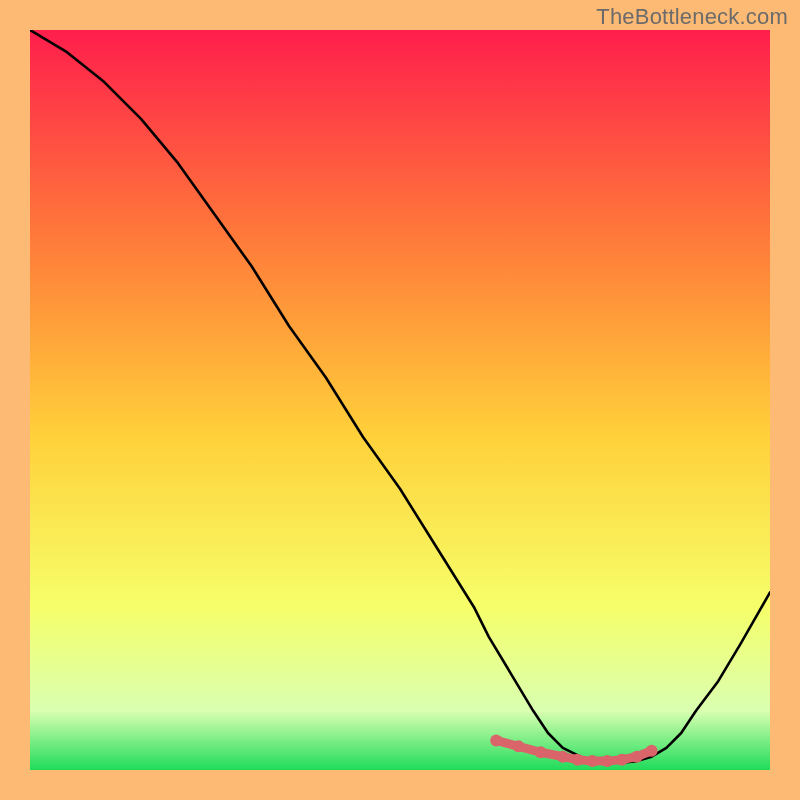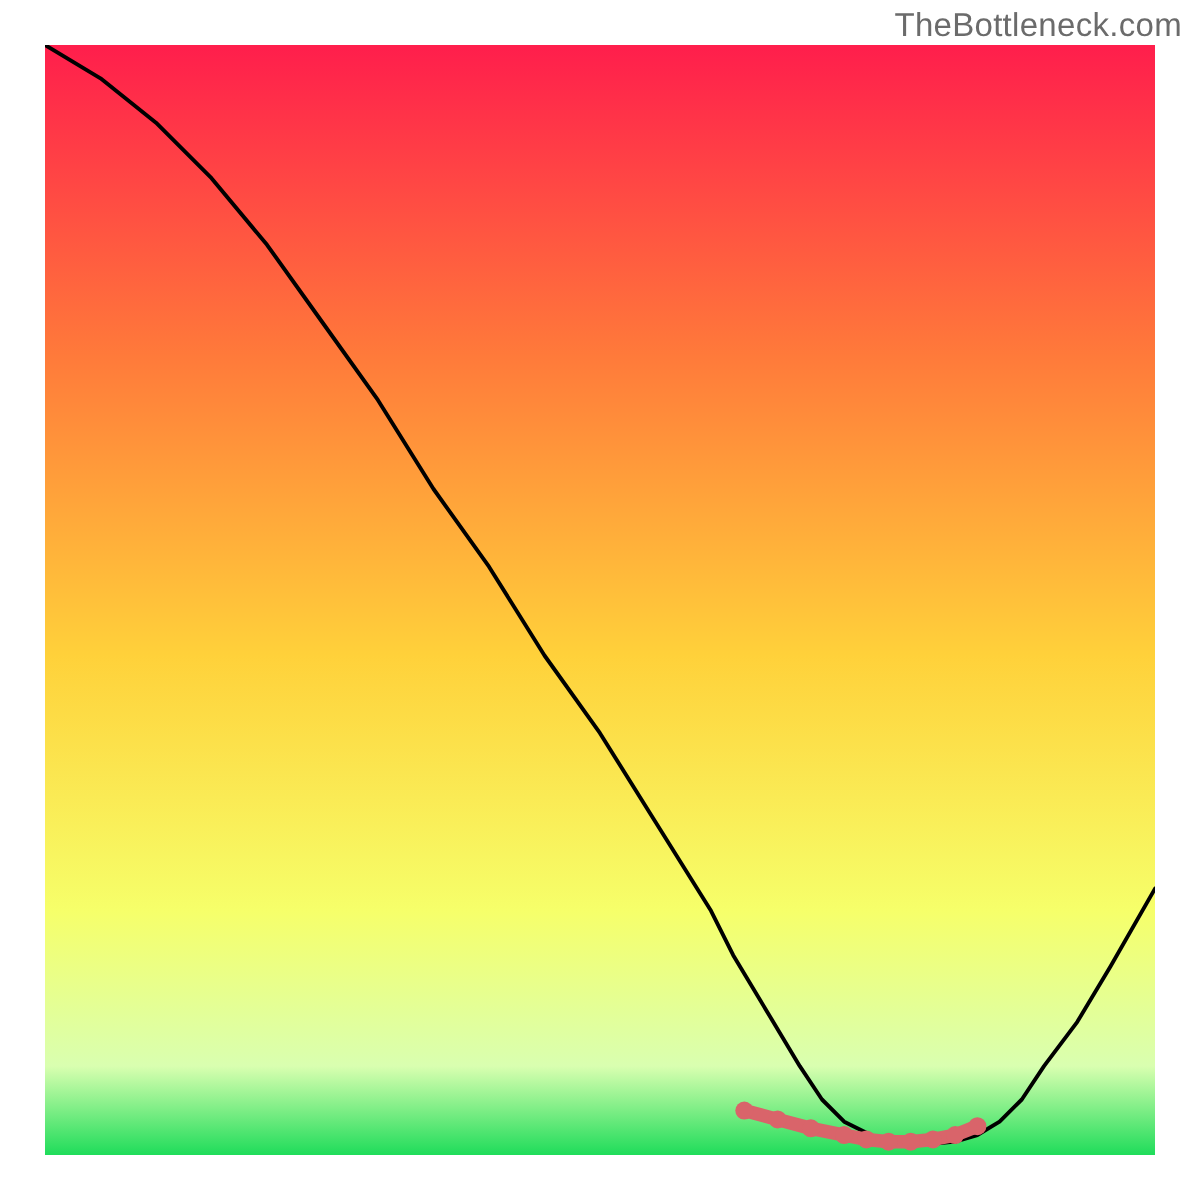--- a/index.html
+++ b/index.html
@@ -10,21 +10,21 @@
     background: #000;
     overflow: hidden;
     font-family: Arial, Helvetica, sans-serif;
   }
   .frame {
     position: absolute;
     left: 0;
     top: 0;
     width: 800px;
     height: 800px;
-    background: #ffffff;
+    background: #fdba74;
   }
   .watermark {
     position: absolute;
     top: 4px;
     right: 12px;
     color: #6b6b6b;
     font-size: 22px;
     font-weight: 400;
     letter-spacing: 0.2px;
     user-select: none;

